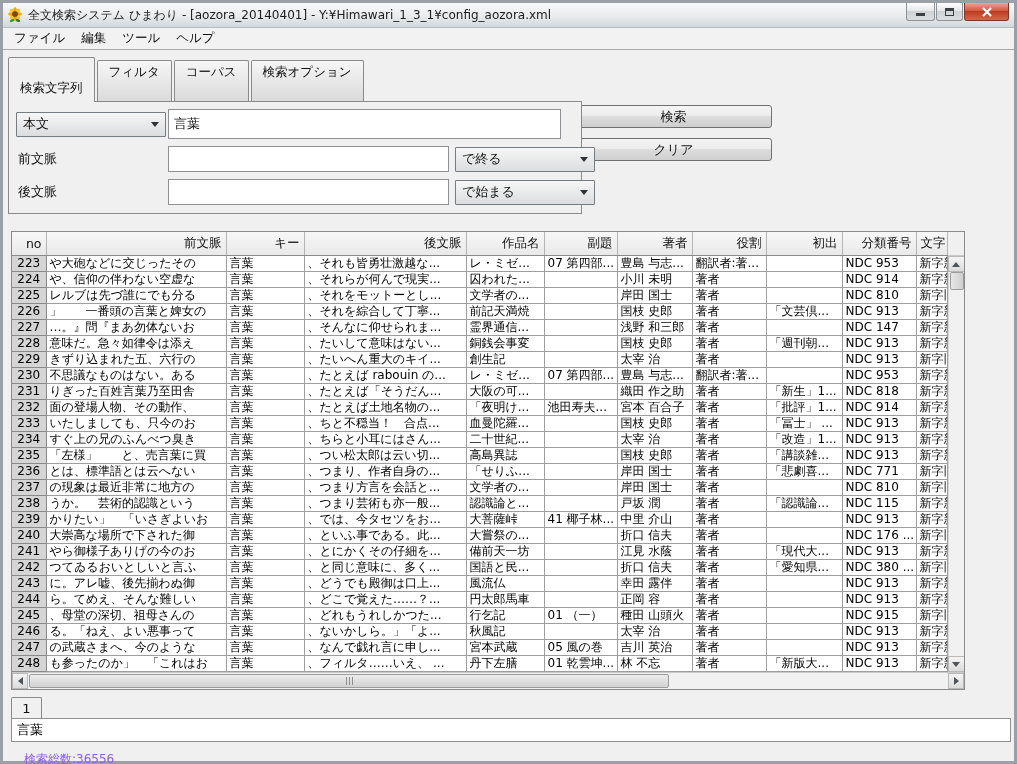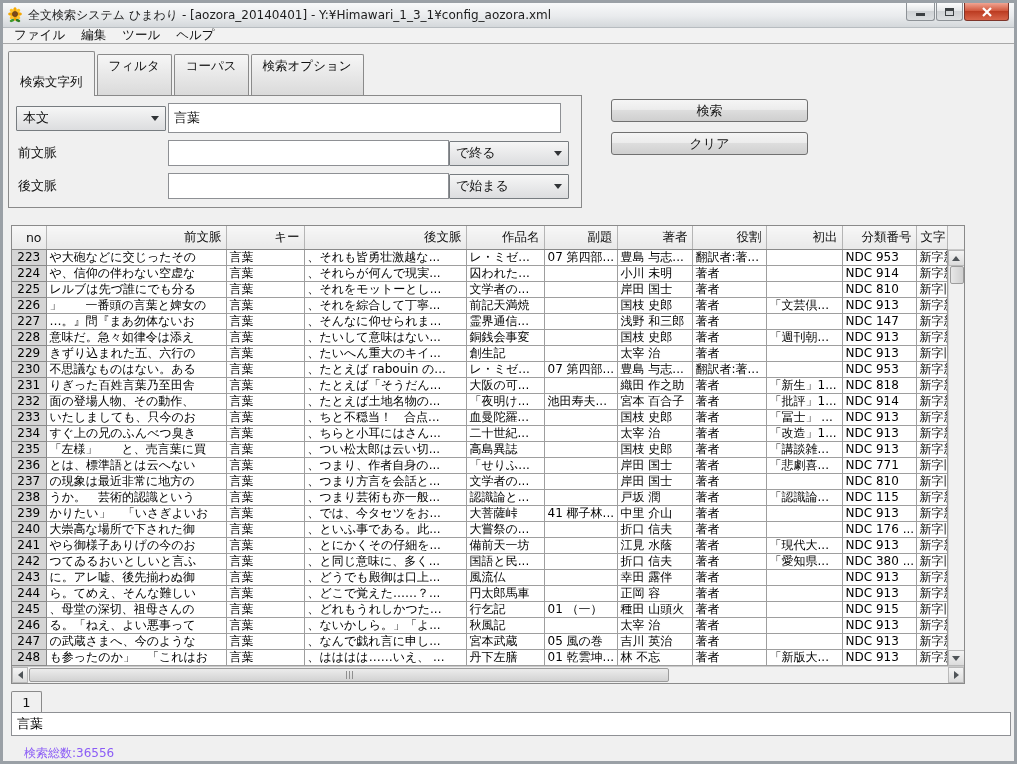--- a/index.html
+++ b/index.html
@@ -29,21 +29,21 @@
   .win-btn.max { width: 27px; }
   .win-btn.close {
     width: 45px;
     background: linear-gradient(#f0a492, #d25a40 45%, #bc3c22 50%, #d8654a);
     border-color: #7e352a;
   }
   .glyph-min { width: 9px; height: 3px; background: #3c4043; margin-top: 6px; }
   .glyph-max { width: 9px; height: 8px; border: 1px solid #3c4043; border-top: 3px solid #3c4043; background: transparent; }
   
   .menubar {
-    height: 16px; display: flex; align-items: center;
+    height: 22px; display: flex; align-items: center;
     background: #f2f2f2; border-bottom: 1px solid #a8a8a8; padding-left: 3px;
   }
   .menu-item { font-size: 12.5px; color: #111; padding: 2px 8px; }
   
   .content { position: relative; padding: 5px 5px 0 5px; }
   
   .tabstrip { display: flex; position: relative; z-index: 2; margin-top: 2px; }
   .tab {
     font-size: 12.5px; color: #111; padding: 3px 11px 3px;
     border: 1px solid #8a8a8a; border-bottom: none;
@@ -67,29 +67,29 @@
     height: 25px; border: 1px solid #777c80;
     background: linear-gradient(#f6f6f6, #dcdddf);
     display: flex; align-items: center; justify-content: space-between;
     padding: 0 6px; font-size: 13px; color: #111; border-radius: 1px;
   }
   .combo .arrow {
     width: 0; height: 0; border-left: 4px solid transparent;
     border-right: 4px solid transparent; border-top: 5px solid #303336;
   }
   .combo.target { width: 150px; margin-left: 3px; }
-  .combo.cond { width: 120px; flex: 0 0 auto; }
+  .combo.cond { width: 140px; margin-left: 6px; flex: 0 0 auto; }
   .textbox {
     border: 1px solid #8e9094; background: #fff; font-size: 13px;
     padding: 0 5px; color: #111; font-family: "DejaVu Sans", sans-serif;
   }
   .textbox.query { flex: 1 1 auto; height: 30px; }
   .textbox.ctx { width: 281px; height: 26px; flex: 0 0 auto; }
   
-  .actions { position: absolute; left: 608px; top: 55px; width: 197px; }
+  .actions { position: absolute; left: 572px; top: 55px; width: 197px; }
   .push-btn {
     width: 197px; height: 23px; margin-bottom: 10px;
     border: 1px solid #707070; border-radius: 3px;
     background: linear-gradient(#f5f5f5, #ececec 45%, #dddddd 50%, #cfcfcf);
     font-size: 13px; color: #111; display: flex; align-items: center; justify-content: center;
   }
   
   .table-wrap { margin: 17px 0 0 3px; width: 954px; border: 1px solid #8a8a8a; background: #fff; }
   .table-upper { display: flex; height: 440px; overflow: hidden; }
   table { border-collapse: collapse; table-layout: fixed; width: 935px; flex: 0 0 auto; }
@@ -616,21 +616,21 @@
                 <td class="c6">吉川 英治</td>
                 <td class="c7">著者</td>
                 <td class="c8"></td>
                 <td class="c9">NDC 913</td>
                 <td class="c10">新字新</td>
               </tr>
               <tr>
                 <td class="c0">248</td>
                 <td class="c1">も参ったのか」　「これはお</td>
                 <td class="c2">言葉</td>
-                <td class="c3">、はははは……いえ、 ...</td>
+                <td class="c3">、フィルタ……いえ、 ...</td>
                 <td class="c4">丹下左膳</td>
                 <td class="c5">01 乾雲坤...</td>
                 <td class="c6">林 不忘</td>
                 <td class="c7">著者</td>
                 <td class="c8">「新版大...</td>
                 <td class="c9">NDC 913</td>
                 <td class="c10">新字新</td>
               </tr>
             </tbody>
         </table>

